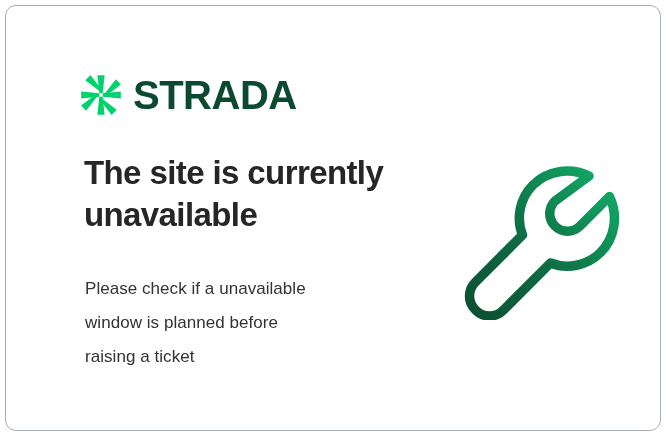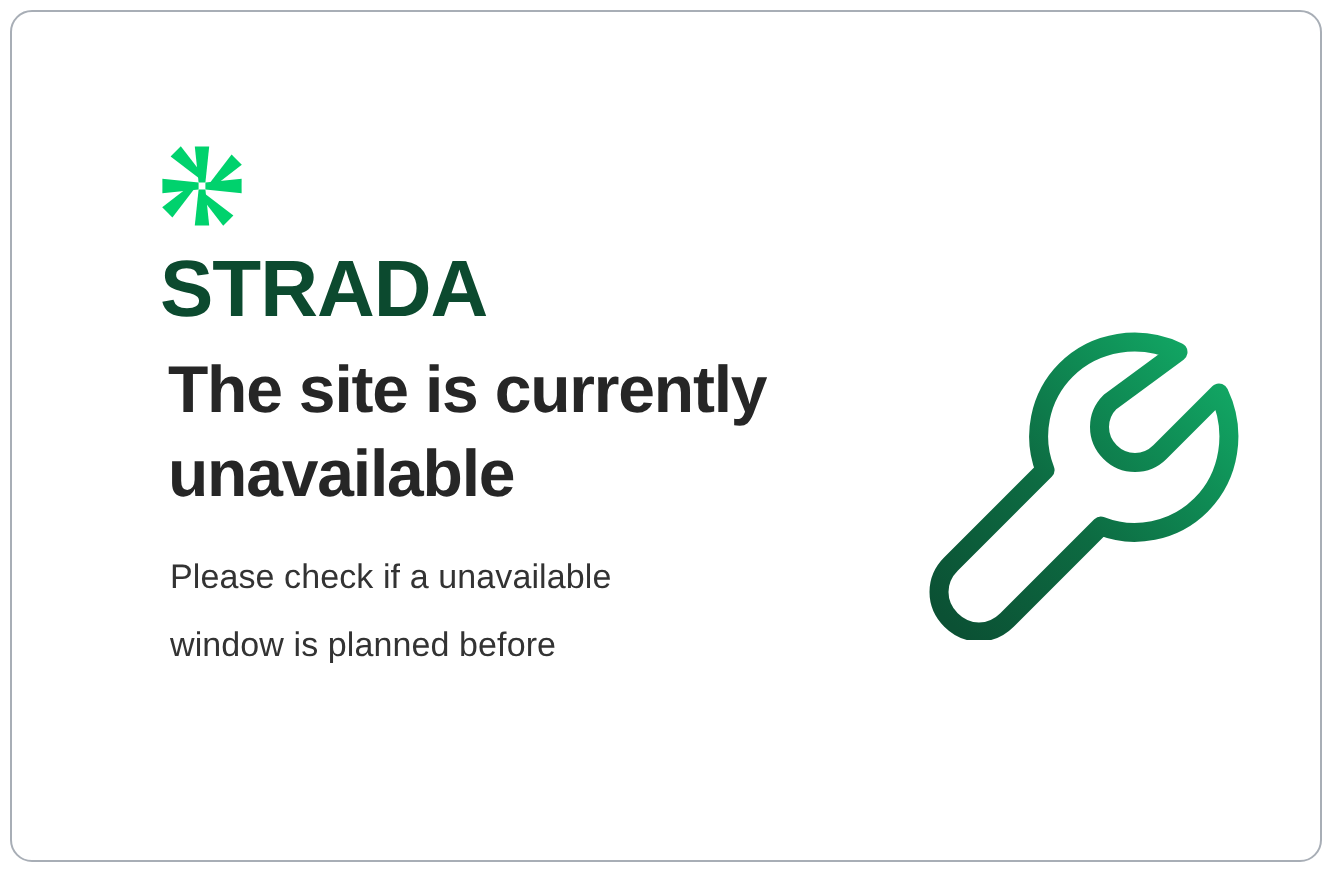--- a/index.html
+++ b/index.html
@@ -32,24 +32,23 @@
     border-radius: 11px;
     overflow: hidden;
   }
 
   
   .brand {
     position: absolute;
     left: 74px;
     top: 66px;
     display: flex;
-    align-items: flex-start;
+    align-items: center;
     gap: 11px;
     height: 46px;
-    flex-direction: column;
   }
 
   .brand-mark {
     width: 42px;
     height: 42px;
     display: block;
     flex: 0 0 auto;
   }
 
   .brand-word {
@@ -59,21 +58,21 @@
     letter-spacing: -0.5px;
     line-height: 1;
     color: #0c4a2f;
     white-space: nowrap;
   }
 
   
   .headline {
     position: absolute;
     left: 78px;
-    top: 168px;
+    top: 146px;
     width: 330px;
     font-size: 33px;
     font-weight: 600;
     line-height: 1.26;
     letter-spacing: -0.6px;
     color: #262626;
   }
 
   
   .bodycopy {
@@ -125,20 +124,21 @@
       </span>
 
       <span class="brand-word">STRADA</span>
     </div>
 
     <h1 class="headline">The site is currently unavailable</h1>
 
     <div class="bodycopy">
       <span>Please check if a unavailable</span>
       <span>window is planned before</span>
+      <span>raising a ticket</span>
     </div>
 
     <div class="wrench">
       <svg viewBox="0 0 166 166" xmlns="http://www.w3.org/2000/svg" aria-hidden="true">
         <defs>
           <linearGradient id="wrenchGrad" x1="10" y1="150" x2="150" y2="22" gradientUnits="userSpaceOnUse">
             <stop offset="0" stop-color="#0b5134"></stop>
             <stop offset="0.42" stop-color="#0d6b42"></stop>
             <stop offset="0.72" stop-color="#0f8b54"></stop>
             <stop offset="1" stop-color="#12aa66"></stop>

